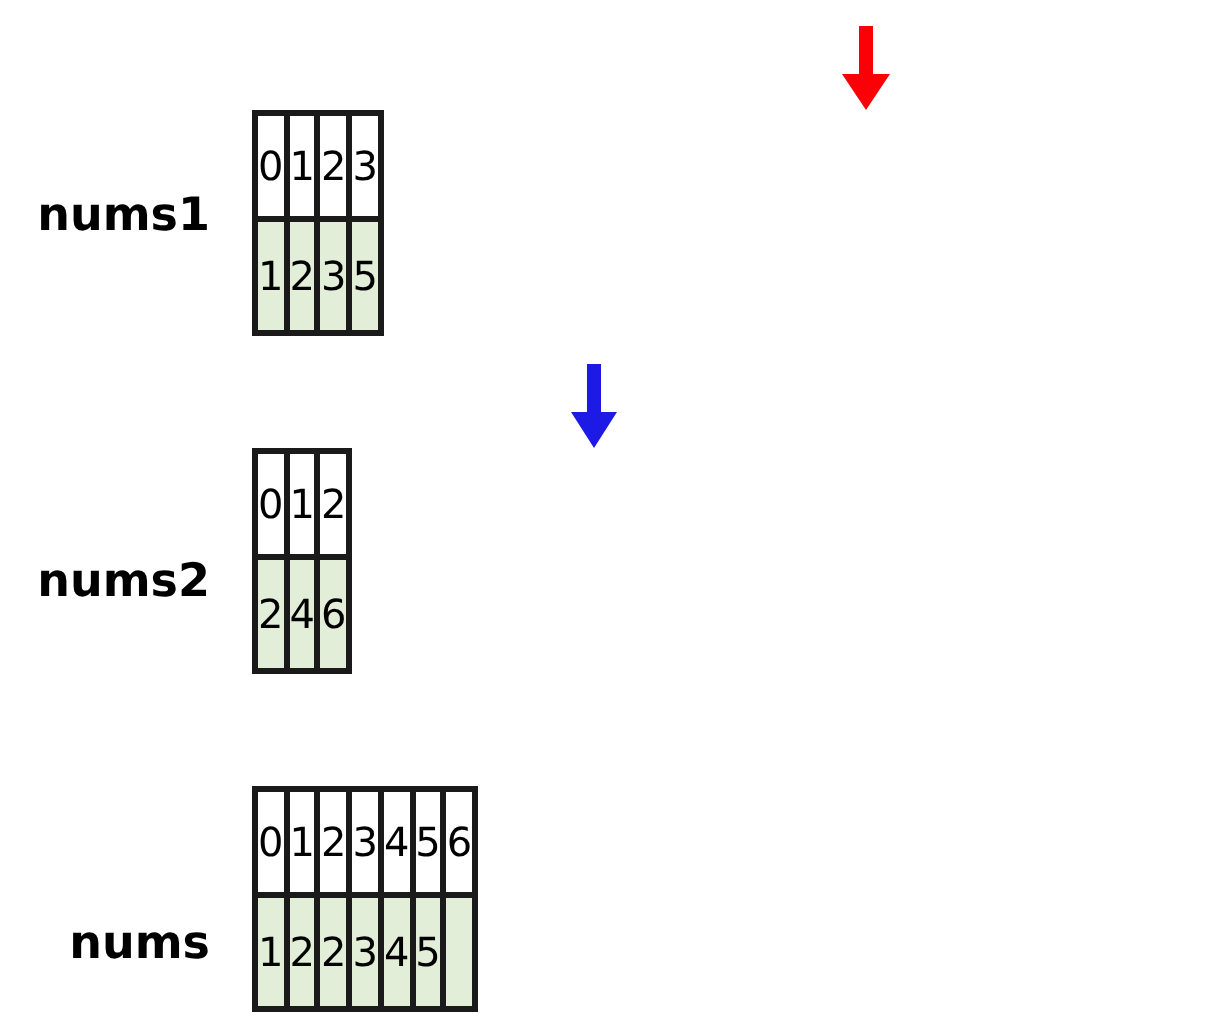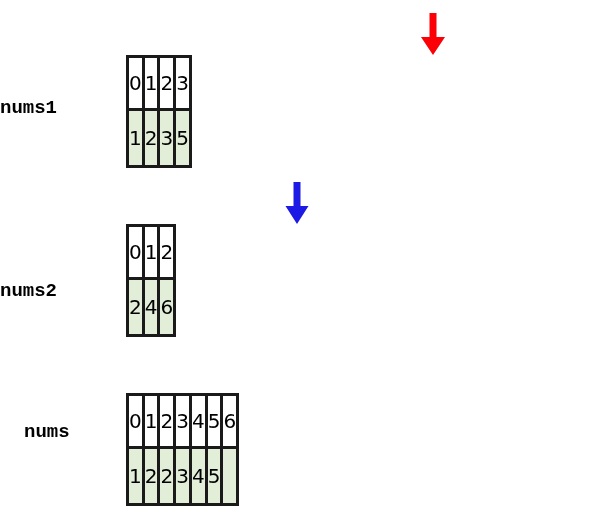--- a/index.html
+++ b/index.html
@@ -19,25 +19,25 @@
     inset: 0;
   }
 
   
   .array-block {
     position: absolute;
   }
   .array-label {
     position: absolute;
     font-weight: bold;
-    font-size: 19px;
+    font-size: 23px;
     color: #000000;
+    text-align: right;
     white-space: nowrap;
     transform: translateY(-50%);
-    font-family: Liberation Mono, monospace;
   }
   .array-table {
     position: absolute;
     border-collapse: collapse;
     table-layout: fixed;
   }
   .array-table td {
     border: 3px solid #1a1a1a;
     text-align: center;
     vertical-align: middle;
@@ -100,21 +100,21 @@
       <tr class="value-row">
         <td>2</td>
         <td>4</td>
         <td>6</td>
       </tr>
     </tbody>
       </table>
   </div>
 
   <div class="array-block">
-    <div class="array-label" style="left:0px; top:432px; width:105px;margin-left:24px;">nums</div>
+    <div class="array-label" style="left:0px; top:472px; width:105px;">nums</div>
     <table class="array-table" style="left:126px; top:393px;">
       <tbody>
           <tr class="index-row">
         <td style="width:65px;">0</td>
         <td style="width:65px;">1</td>
         <td style="width:65px;">2</td>
         <td style="width:65px;">3</td>
         <td style="width:65px;">4</td>
         <td style="width:65px;">5</td>
         <td style="width:65px;">6</td>

